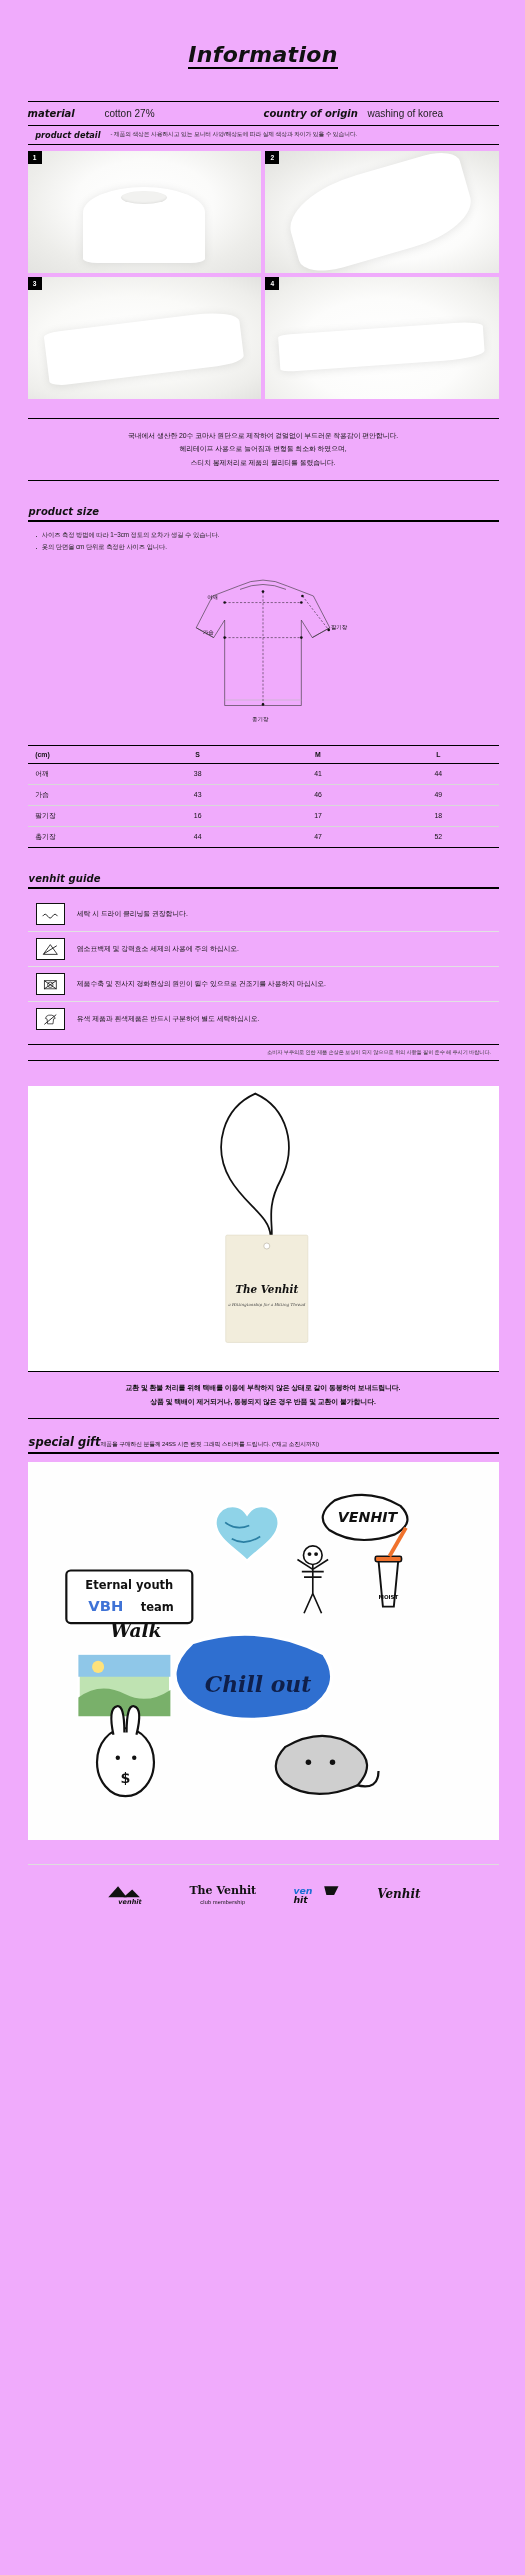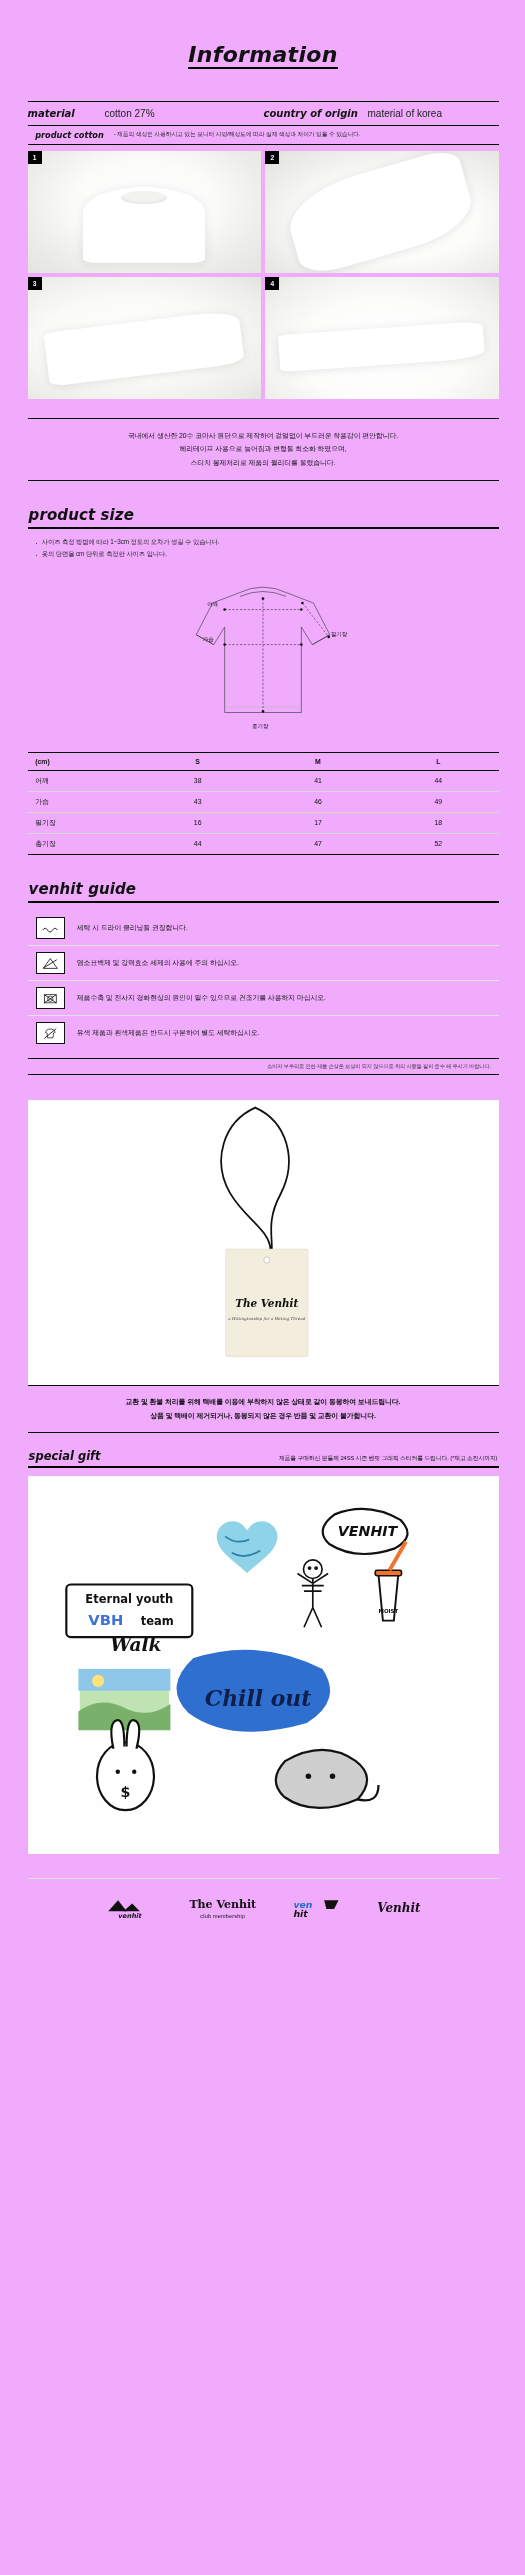--- a/index.html
+++ b/index.html
@@ -40,21 +40,21 @@
   
   .sec-head {
     position: relative;
     padding: 0 0 2.7px 1.1px;
     border-bottom: 2.2px solid #000;
     margin-bottom: 0;
   }
   .sec-head h2 {
     margin: 0;
     font-family: "DejaVu Sans", sans-serif;
-    font-size: 15px;
+    font-size: 10px;
     font-weight: 700;
     font-style: italic;
     letter-spacing: 0.1px;
   }
 
   
   .mat-wrap { margin-top: 3.3px; }
   table.mat {
     width: 100%;
     border-collapse: collapse;
@@ -264,21 +264,20 @@
     font-size: 6.9px;
     line-height: 2;
     font-weight: 700;
     letter-spacing: -0.1px;
   }
 
   
   .gift-head {
     display: flex;
     align-items: flex-end;
-    justify-content: space-between;
     border-bottom: 2.2px solid #000;
     padding: 0 1.1px 2.7px 1.1px;
     margin-top: 16.4px;
   }
   .gift-head h2 {
     margin: 0;
     font-family: "DejaVu Sans", sans-serif;
     font-size: 11.5px;
     font-weight: 700;
     font-style: italic;
@@ -329,26 +328,26 @@
 
   <div class="inner">
 
     <div class="mat-wrap">
       <table class="mat">
         <tbody>
             <tr>
           <td class="lbl">material</td>
           <td class="val">cotton 27%</td>
           <td class="lbl2">country of origin</td>
-          <td class="val2">material of korea</td>
+          <td class="val2">washing of korea</td>
         </tr>
       </tbody>
         </table>
       <div class="pd-bar">
-        <span class="pd-title">product cotton</span>
+        <span class="pd-title">product detail</span>
         <span class="pd-note">- 제품의 색상은 사용하시고 있는 모니터 사양/해상도에 따라 실제 색상과 차이가 있을 수 있습니다.</span>
       </div>
     </div>
 
     <div class="photo-grid">
       <div class="photo ph-a">
         <span class="num">1</span>
         <span class="shape s1"></span>
         <span class="shape s1b"></span>
       </div>

